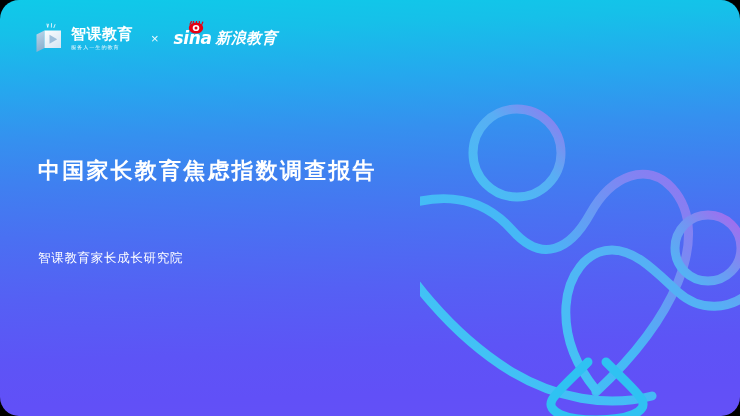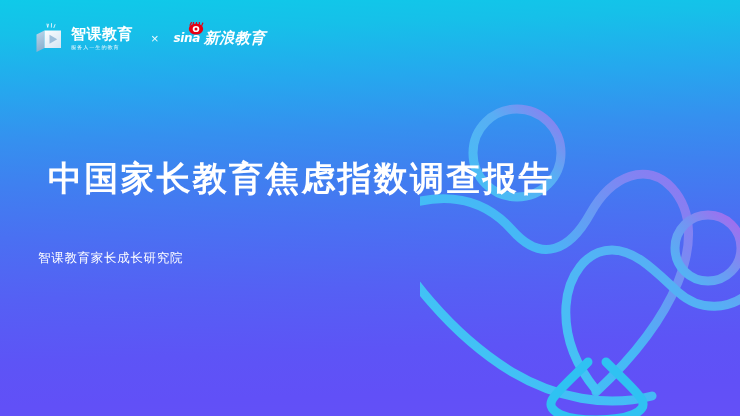--- a/index.html
+++ b/index.html
@@ -17,20 +17,21 @@
         #0fcae9 0%,
         #16c0e9 8%,
         #25a8ee 20%,
         #3590ef 32%,
         #3f80f0 42%,
         #4a70f2 54%,
         #5560f4 68%,
         #5d54f6 82%,
         #6150f7 92%,
         #6450f7 100%);
+    border-radius: 19px;
   }
 
   
   #decor {
     position: absolute;
     right: 0;
     top: 96px;
     width: 320px;
     height: 320px;
     pointer-events: none;
@@ -90,43 +91,43 @@
   }
   .sina-eye {
     position: absolute;
     left: 14px;
     top: -8px;
     width: 16px;
     height: 13px;
   }
   .sina-word {
     color: #ffffff;
-    font-size: 12px;
+    font-size: 17px;
     font-weight: bold;
     font-style: italic;
     letter-spacing: -0.4px;
     font-family: "DejaVu Sans", sans-serif;
     text-align: center;
   }
   .sina-cn {
     color: #ffffff;
     font-size: 15px;
     font-weight: bold;
     font-style: italic;
     margin-left: 4px;
     letter-spacing: 0.4px;
   }
 
   
   #main-title {
     position: absolute;
-    left: 48px;
+    left: 38px;
     top: 157px;
     color: #ffffff;
-    font-size: 34px;
+    font-size: 22px;
     font-weight: bold;
     letter-spacing: 2.2px;
     line-height: 1.25;
     white-space: nowrap;
   }
   #sub-lines {
     position: absolute;
     left: 38px;
     top: 248px;
     color: #ffffff;

